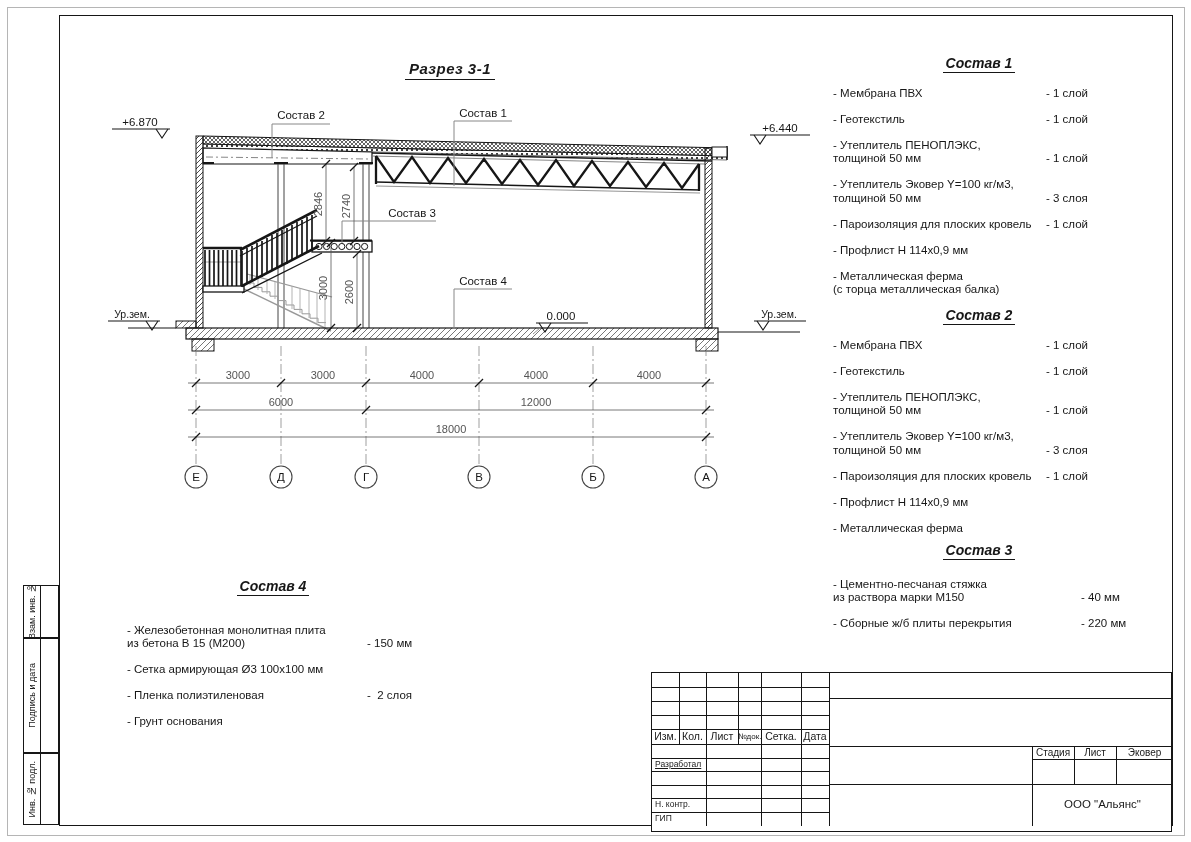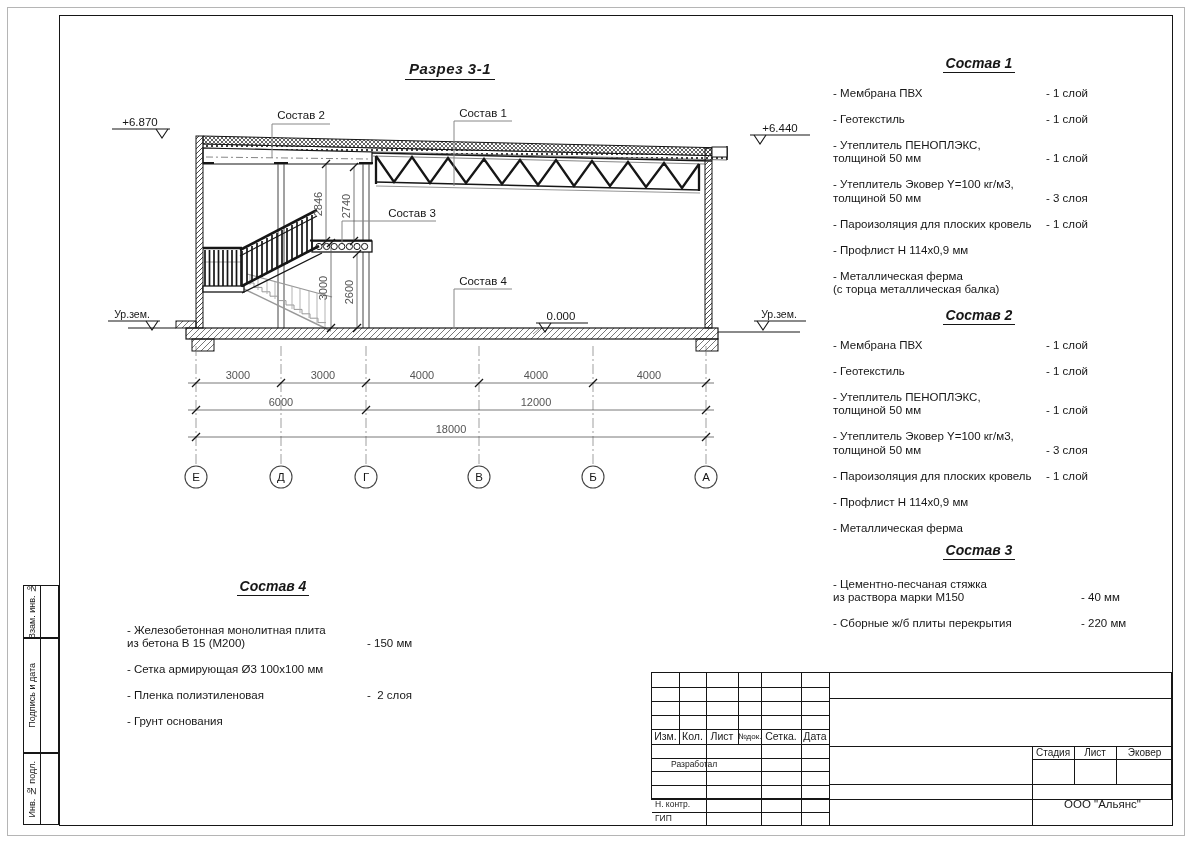--- a/index.html
+++ b/index.html
@@ -29,21 +29,21 @@
   .comp.c4 .comp-n{flex-basis:240px;}
   .comp.c4 .comp-title{margin-bottom:30px;}
 
   
   .vcell{position:absolute;left:23px;width:36px;border:1.2px solid #161616;display:flex;box-sizing:border-box;background:#fff;}
   .vcell .lbl{width:16px;border-right:1px solid #161616;display:flex;align-items:center;justify-content:center;}
   .vcell .lbl span{writing-mode:vertical-rl;transform:rotate(180deg);font-size:9px;white-space:nowrap;}
   .vcell .blank{flex:1;}
 
   
-  #title-block{left:651px;top:672px;width:521px;height:128px;border:1.7px solid #161616;box-sizing:border-box;background:#fff;}
+  #title-block{left:651px;top:672px;width:521px;height:160px;border:1.7px solid #161616;box-sizing:border-box;background:#fff;}
   .tb-v{position:absolute;width:1px;background:#161616;}
   .tb-h{position:absolute;height:1px;background:#161616;}
   .tb-t{position:absolute;font-size:10.5px;line-height:15px;text-align:center;white-space:nowrap;}
   .tb-small{font-size:8px;}
   .tb-row{position:absolute;font-size:8.5px;line-height:13px;padding-left:3px;white-space:nowrap;}
   #tb-company{position:absolute;left:380px;top:111px;width:141px;height:40px;display:flex;align-items:center;justify-content:center;font-size:11.5px;}
 </style>
 </head>
 <body>
 
@@ -455,21 +455,21 @@
     <div class="tb-h" style="top:86px;left:380px;width:141px;"></div>
     <div class="tb-h" style="top:111px;left:177px;width:344px;"></div>
 
     <div class="tb-t" style="left:0;top:56px;width:27px;">Изм.</div>
     <div class="tb-t" style="left:27px;top:56px;width:27px;">Кол.</div>
     <div class="tb-t" style="left:54px;top:56px;width:32px;">Лист</div>
     <div class="tb-t tb-small" style="left:86px;top:56px;width:23px;">№док.</div>
     <div class="tb-t" style="left:109px;top:56px;width:40px;">Сетка.</div>
     <div class="tb-t" style="left:149px;top:56px;width:28px;">Дата</div>
 
-    <div class="tb-row" style="left:16px;top:85px;width:54px;">Разработал</div>
+    <div class="tb-row" style="left:0;top:85px;width:54px;text-decoration:underline;">Разработал</div>
     <div class="tb-row" style="left:0;top:125px;width:54px;">Н. контр.</div>
     <div class="tb-row" style="left:0;top:139px;width:54px;">ГИП</div>
 
     <div class="tb-t" style="left:380px;top:73px;width:42px;line-height:13px;font-size:10px;">Стадия</div>
     <div class="tb-t" style="left:422px;top:73px;width:42px;line-height:13px;font-size:10px;">Лист</div>
     <div class="tb-t" style="left:464px;top:73px;width:57px;line-height:13px;font-size:10px;">Эковер</div>
 
     <div id="tb-company">ООО "Альянс"</div>
   </div>
 </div>

